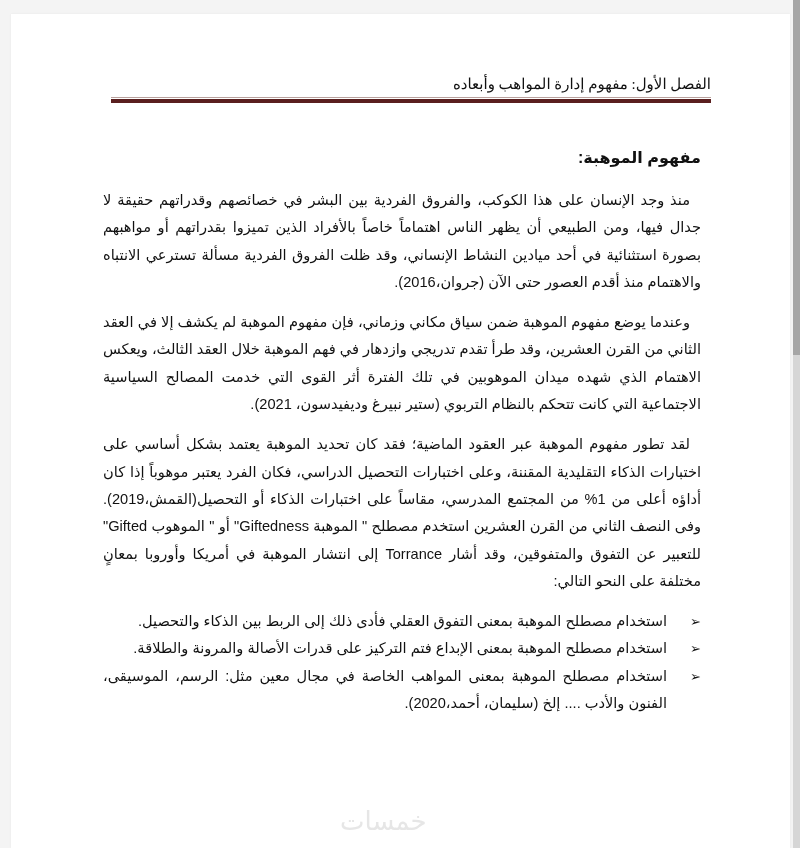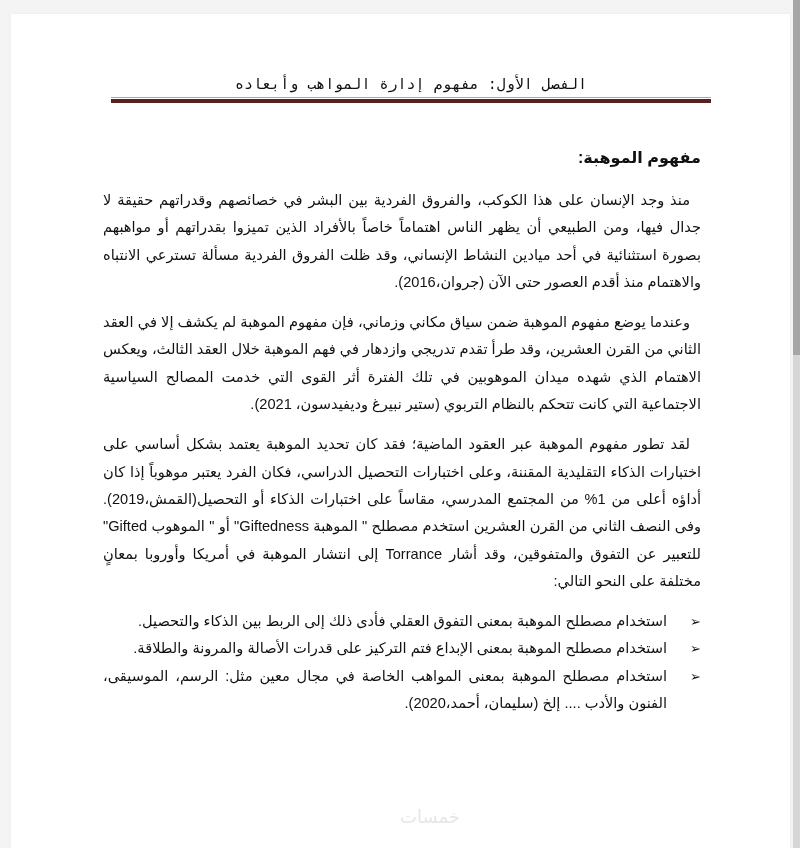--- a/index.html
+++ b/index.html
@@ -38,23 +38,23 @@
       top: 0;
       width: 7px;
       height: 355px;
       background: #a6a6a6;
     }
     .header-title {
       position: absolute;
       left: 100px;
       width: 600px;
       top: 61px;
-      text-align: center;
+      text-align: right;
       direction: rtl;
-      font-family: Liberation Mono, monospace;
+      font-family: Liberation Serif, serif;
       font-size: 15px;
       color: #111;
       white-space: nowrap;
     }
     .header-rule {
       position: absolute;
       left: 100px;
       top: 83px;
       width: 600px;
       height: 6px;
@@ -114,24 +114,24 @@
       width: 20px;
       text-align: center;
       font-size: 13px;
       color: #111;
     }
     .watermark {
       position: absolute;
       left: 340px;
       top: 806px;
       width: 120px;
-      text-align: right;
+      text-align: left;
       direction: rtl;
       font-family: "DejaVu Sans", sans-serif;
-      font-size: 18px;
+      font-size: 26px;
       color: #e6e6e6;
       letter-spacing: 1px;
     }
   </style>
 </head>
 <body>
 
 <div class="page">
   <div class="header-title">الفصل الأول: مفهوم إدارة المواهب وأبعاده</div>
   <div class="header-rule">

